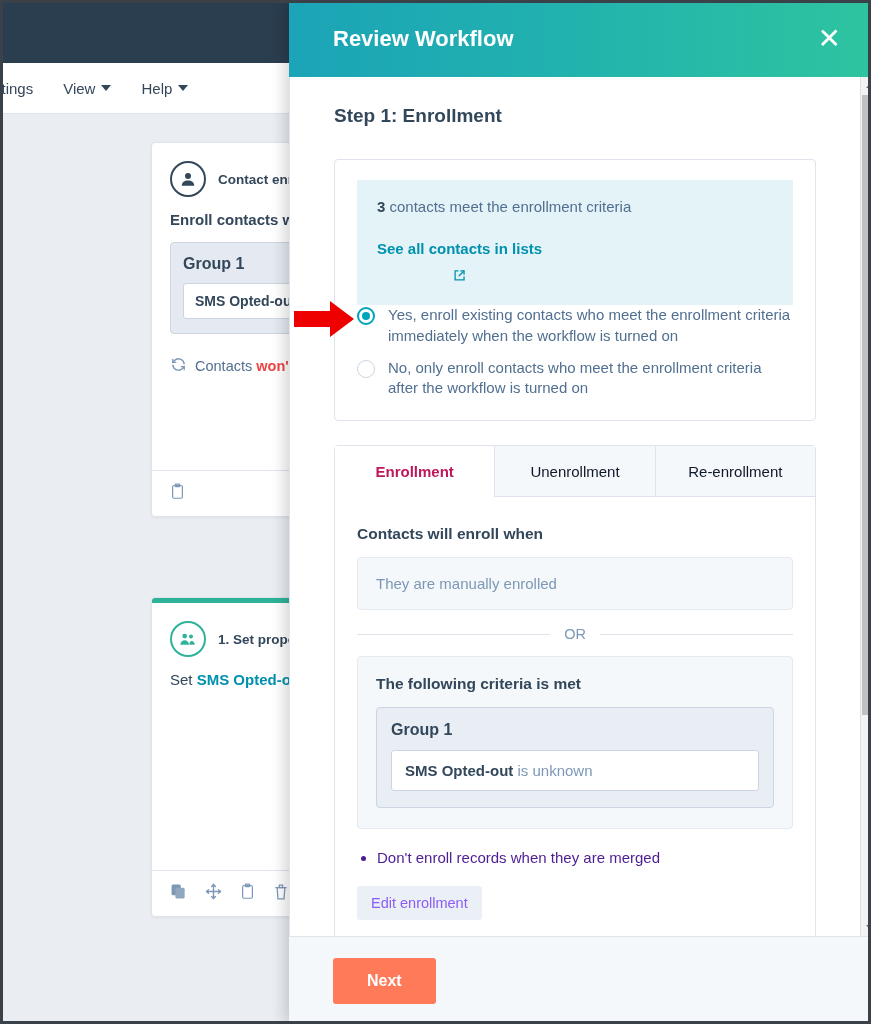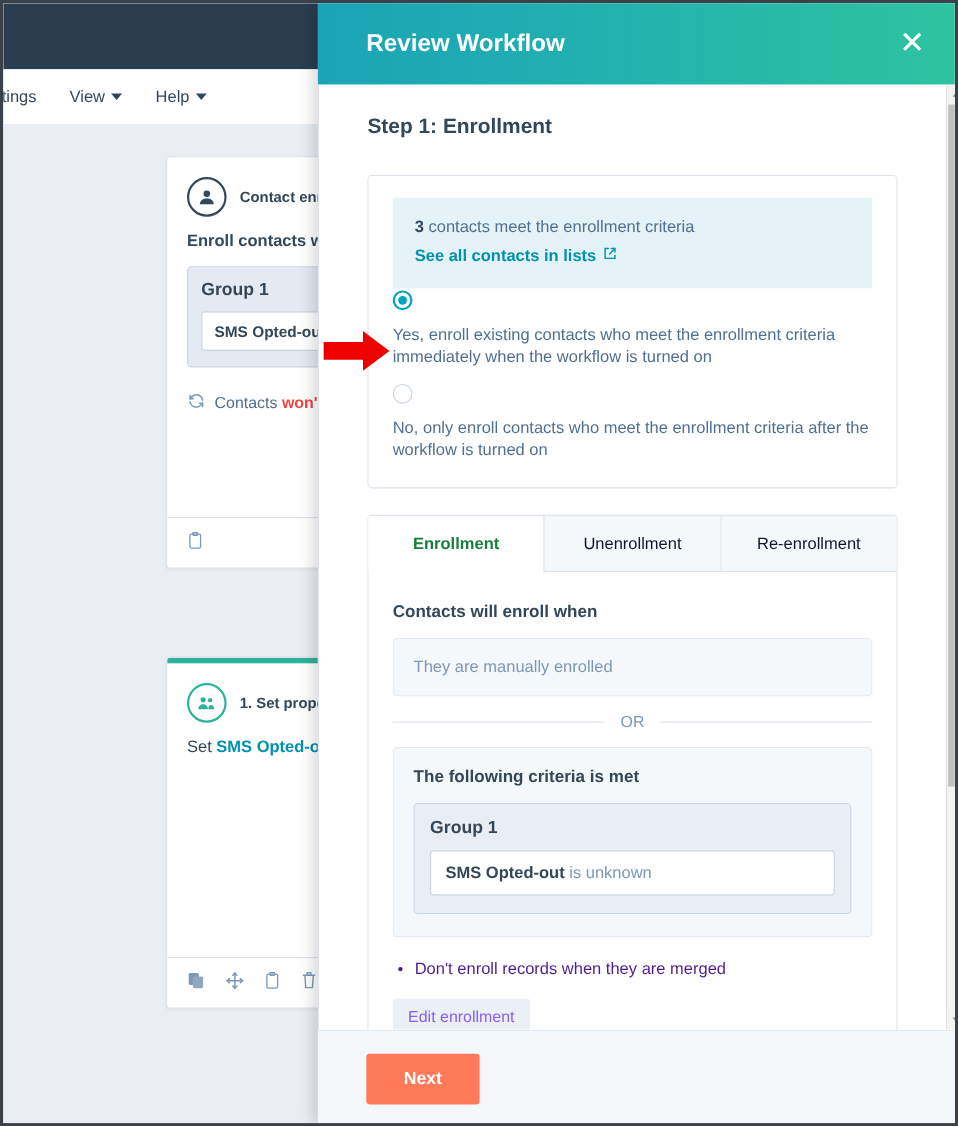--- a/index.html
+++ b/index.html
@@ -152,29 +152,29 @@
   #panel-enrollment-choice { padding: 20px 22px 22px 22px; }
 
   .info-box {
     background: #e3f3f7;
     padding: 16px 20px 18px 20px;
     font-size: 15px; color: #516f90; line-height: 1.45;
   }
   .info-box b { color: #33475b; }
   .info-link {
     color: #0091ae; font-weight: bold; text-decoration: none;
-    display: inline-flex; align-items: center; gap: 6px; margin-top: 4px;
+    display: inline-flex; align-items: center; gap: 6px; margin-top: 20px; flex-direction: column;
   }
   .ext-icon { display: inline-block; }
 
   .q-text {
     font-weight: bold; font-size: 15.5px; color: #33475b;
     line-height: 1.35; margin: 18px 0 12px 0;
   }
-  .radio-row { display: flex; gap: 13px; margin-bottom: 12px; align-items: flex-start; flex-direction: column; }
+  .radio-row { display: flex; gap: 13px; margin-bottom: 12px; align-items: flex-start; }
   .radio-row:last-child { margin-bottom: 0; }
   .radio {
     width: 18px; height: 18px; border-radius: 50%;
     border: 1px solid #cbd6e2; background: #ffffff;
     flex: 0 0 18px; margin-top: 2px; position: relative;
   }
   .radio.checked { border: 2px solid #00a4bd; }
   .radio.checked::after {
     content: ""; position: absolute;
     left: 3px; top: 3px; width: 8px; height: 8px;
@@ -188,21 +188,21 @@
     flex: 1 1 0; text-align: center;
     padding: 17px 6px 16px 6px;
     font-size: 15px; color: #0f172a;
     background: #f5f8fa; cursor: pointer;
     border-left: 1px solid #dfe3eb;
     border-bottom: 1px solid #dfe3eb;
     margin-bottom: -1px;
   }
   .tab:first-child { border-left: none; }
   .tab.active {
-    background: #ffffff; color: #15803d; font-weight: bold;
+    background: #ffffff; color: #be185d; font-weight: bold;
     border-bottom: 1px solid #ffffff;
   }
   .tab-content { padding: 28px 22px 22px 22px; }
   .section-head { font-weight: bold; font-size: 15.5px; color: #33475b; margin-bottom: 14px; }
   .trigger-box {
     background: #f5f8fa; border: 1px solid #e5eaf2; border-radius: 4px;
     padding: 17px 18px; font-size: 15px; color: #7c98b6;
   }
   .or-sep {
     display: flex; align-items: center; gap: 14px;

